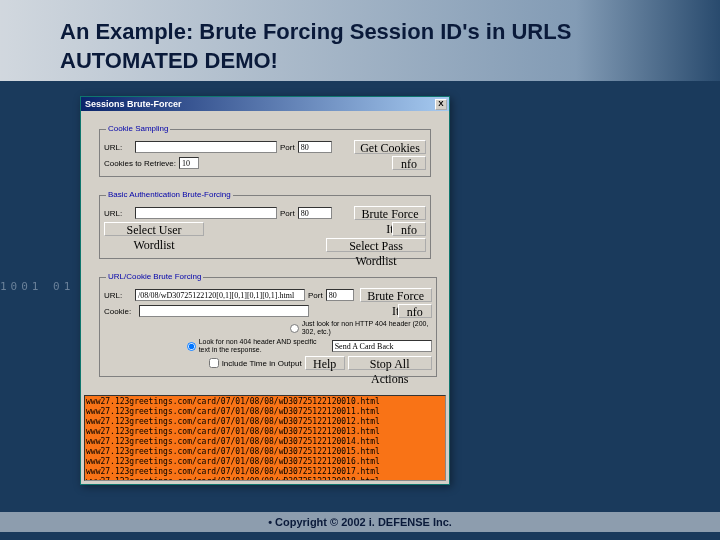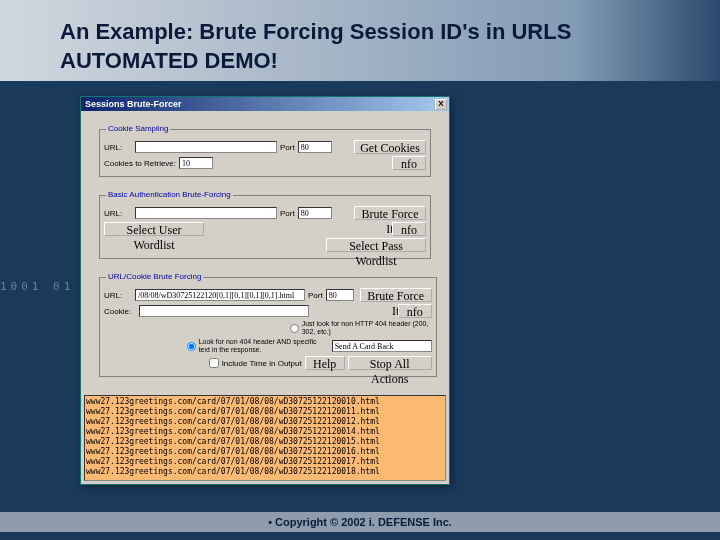--- a/index.html
+++ b/index.html
@@ -111,21 +111,21 @@
   .chk {
     width: 10px;
     height: 10px;
   }
   .radio {
     width: 9px;
     height: 9px;
   }
   .output {
     margin: 3px;
-    background: #fdba74;
+    background: #f97316;
     border: 1px inset #888;
     height: 86px;
     overflow: auto;
     font-family: monospace;
     font-size: 8px;
     padding: 1px;
     color: #000;
     line-height: 10px;
   }
   .copyright {
@@ -160,21 +160,21 @@
     <div class="row">
       <span class="lbl" style="width:28px">URL:</span>
       <input class="inp" style="width: 142px;" value="">
       <span class="lbl">Port</span>
       <input class="inp" style="width: 34px;" value="80">
       <span class="spacer"></span>
       <button class="btn" style="width:72px">Get Cookies</button>
     </div>
     <div class="row">
       <span class="lbl">Cookies to Retrieve:</span>
-      <input class="inp" style="width: 34px;" value="10">
+      <input class="inp" style="width: 20px;" value="10">
       <span class="spacer"></span>
       <button class="btn" style="width:34px">nfo</button>
     </div>
   </fieldset>
 
   <fieldset class="group">
     <div class="group-label">Basic Authentication Brute-Forcing</div>
     <div class="row">
       <span class="lbl" style="width:28px">URL:</span>
       <input class="inp" style="width: 142px;" value="">
@@ -224,20 +224,21 @@
       <span class="lbl">Include Time in Output</span>
       <button class="btn" style="width:40px">Help</button>
       <button class="btn" style="width:84px">Stop All Actions</button>
     </div>
   </fieldset>
 
   <div class="output" id="output-box">
       <div>www27.123greetings.com/card/07/01/08/08/wD30725122120010.html</div>
       <div>www27.123greetings.com/card/07/01/08/08/wD30725122120011.html</div>
       <div>www27.123greetings.com/card/07/01/08/08/wD30725122120012.html</div>
+      <div>www27.123greetings.com/card/07/01/08/08/wD30725122120013.html</div>
       <div>www27.123greetings.com/card/07/01/08/08/wD30725122120014.html</div>
       <div>www27.123greetings.com/card/07/01/08/08/wD30725122120015.html</div>
       <div>www27.123greetings.com/card/07/01/08/08/wD30725122120016.html</div>
       <div>www27.123greetings.com/card/07/01/08/08/wD30725122120017.html</div>
       <div>www27.123greetings.com/card/07/01/08/08/wD30725122120018.html</div>
     </div>
 </div>
 
 <div class="copyright">• Copyright © 2002 i. DEFENSE Inc.</div>
 

